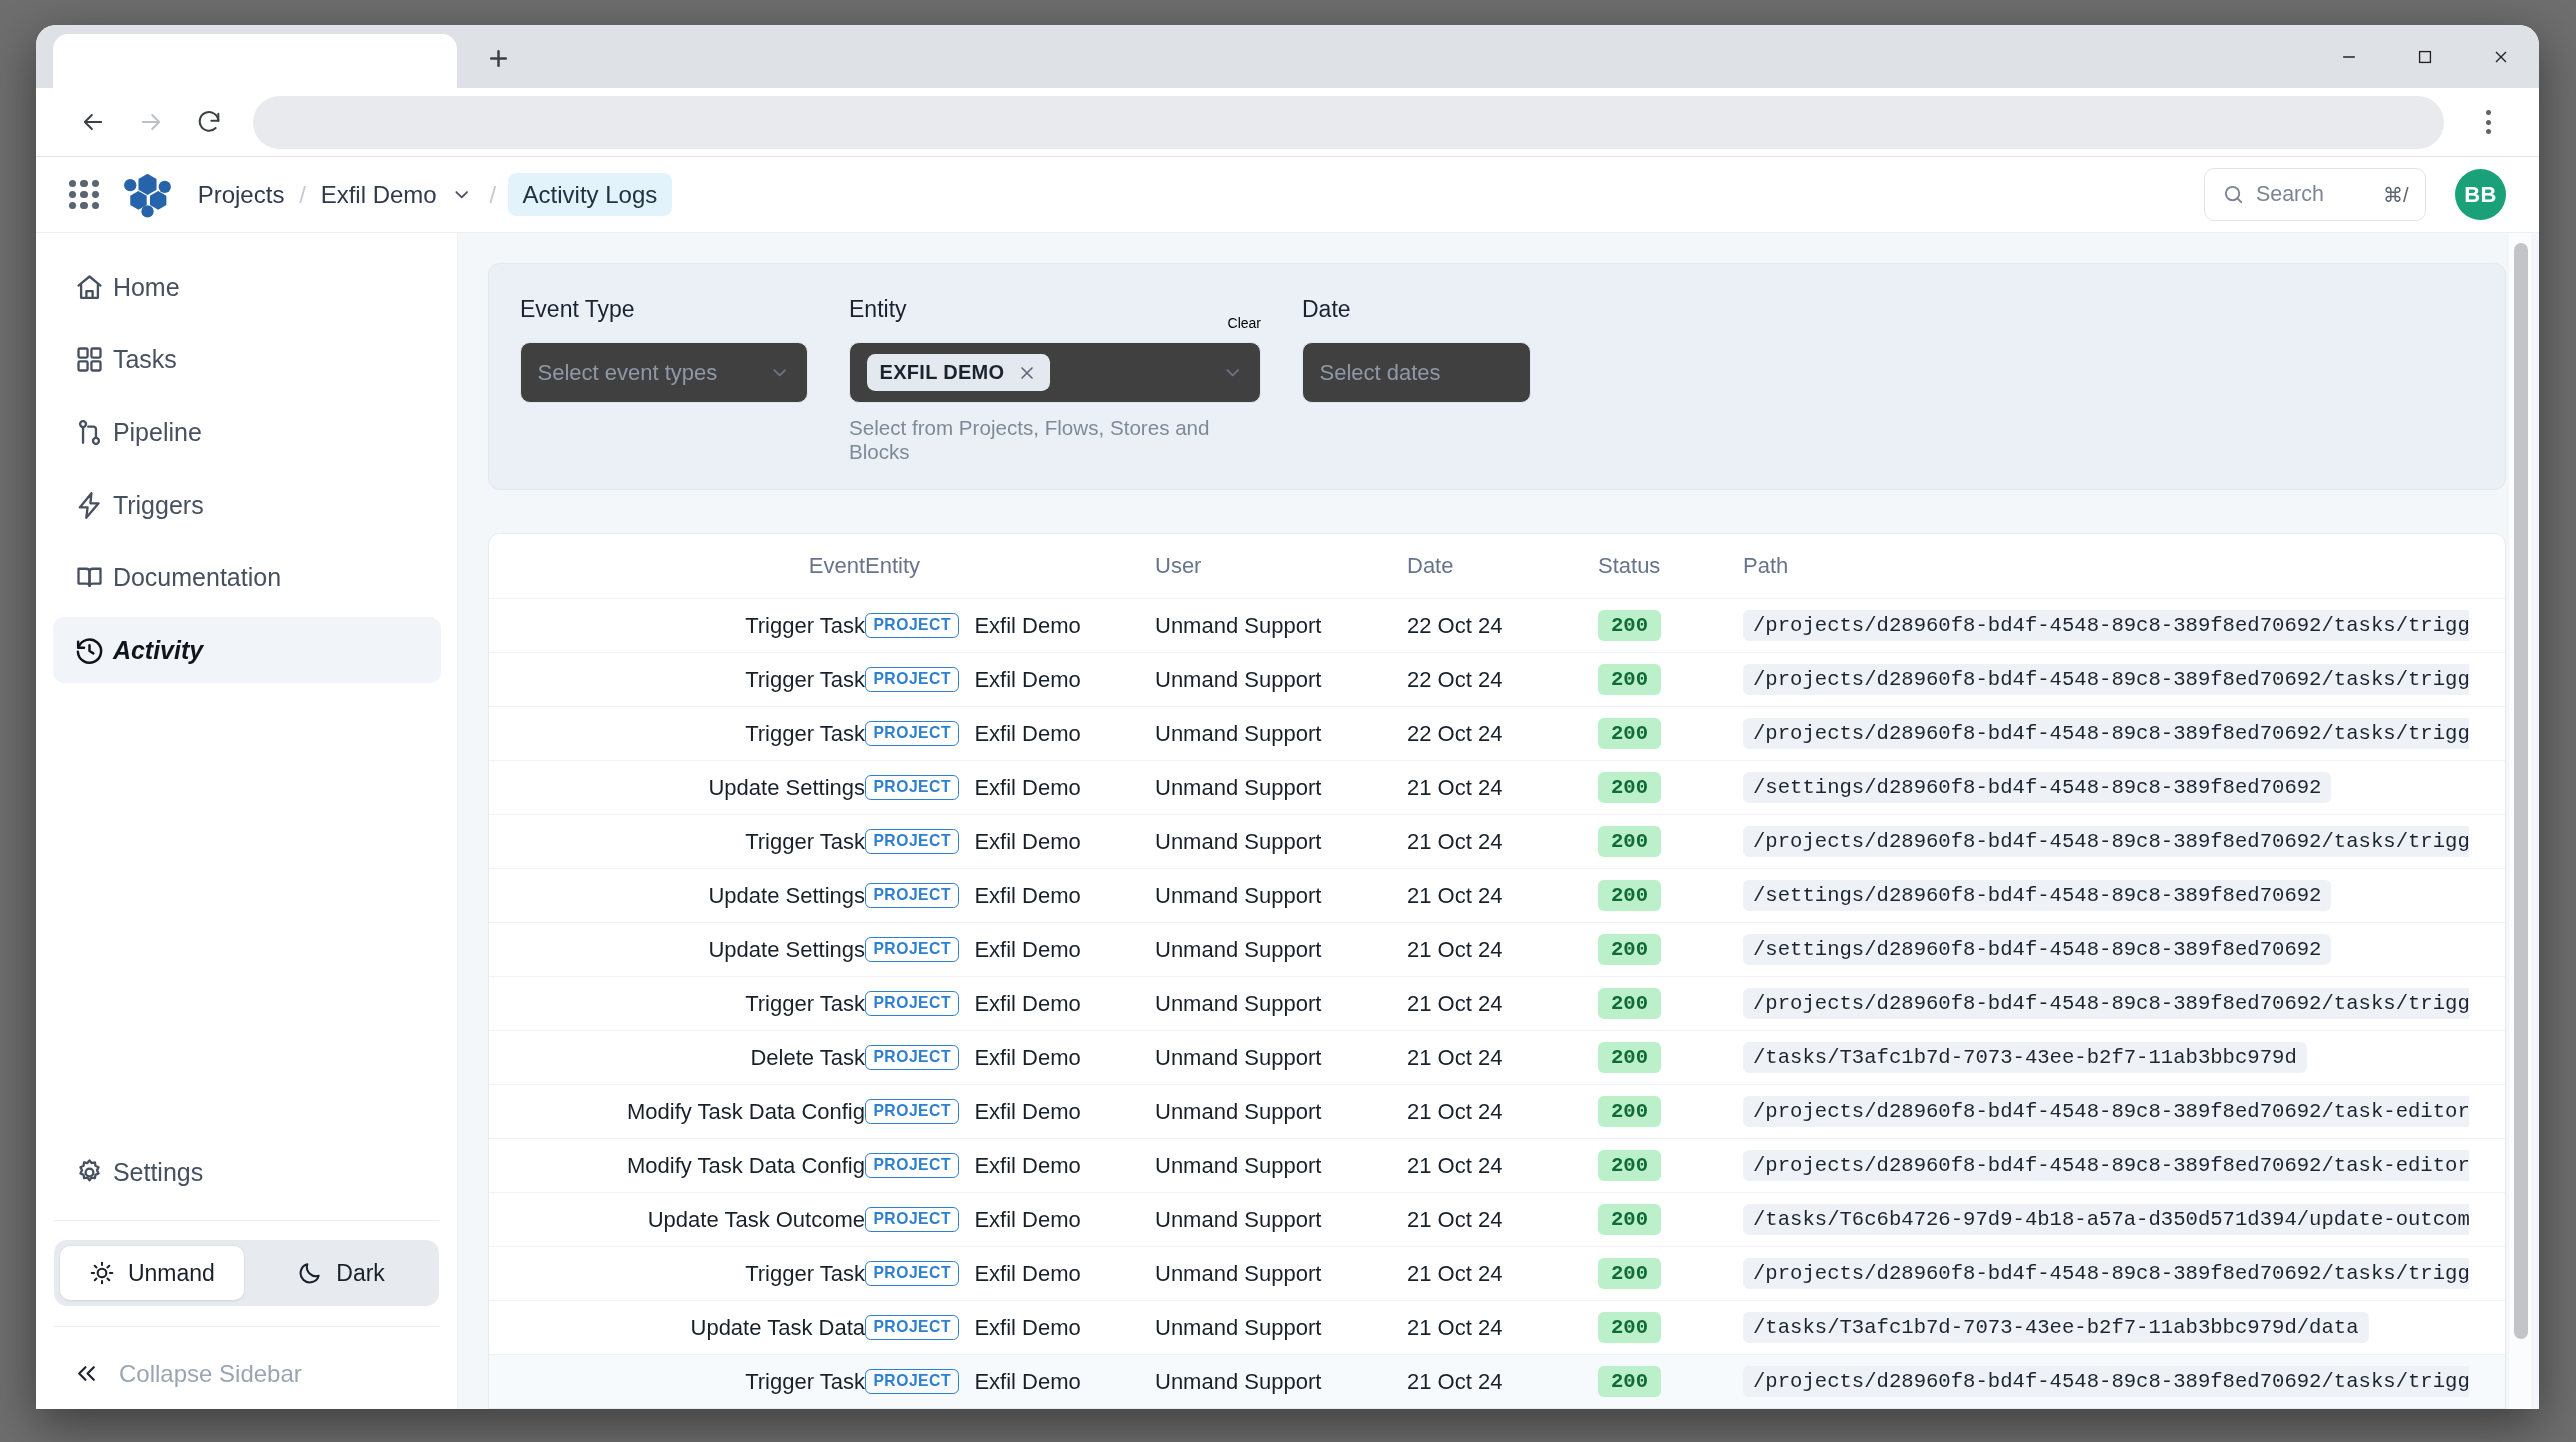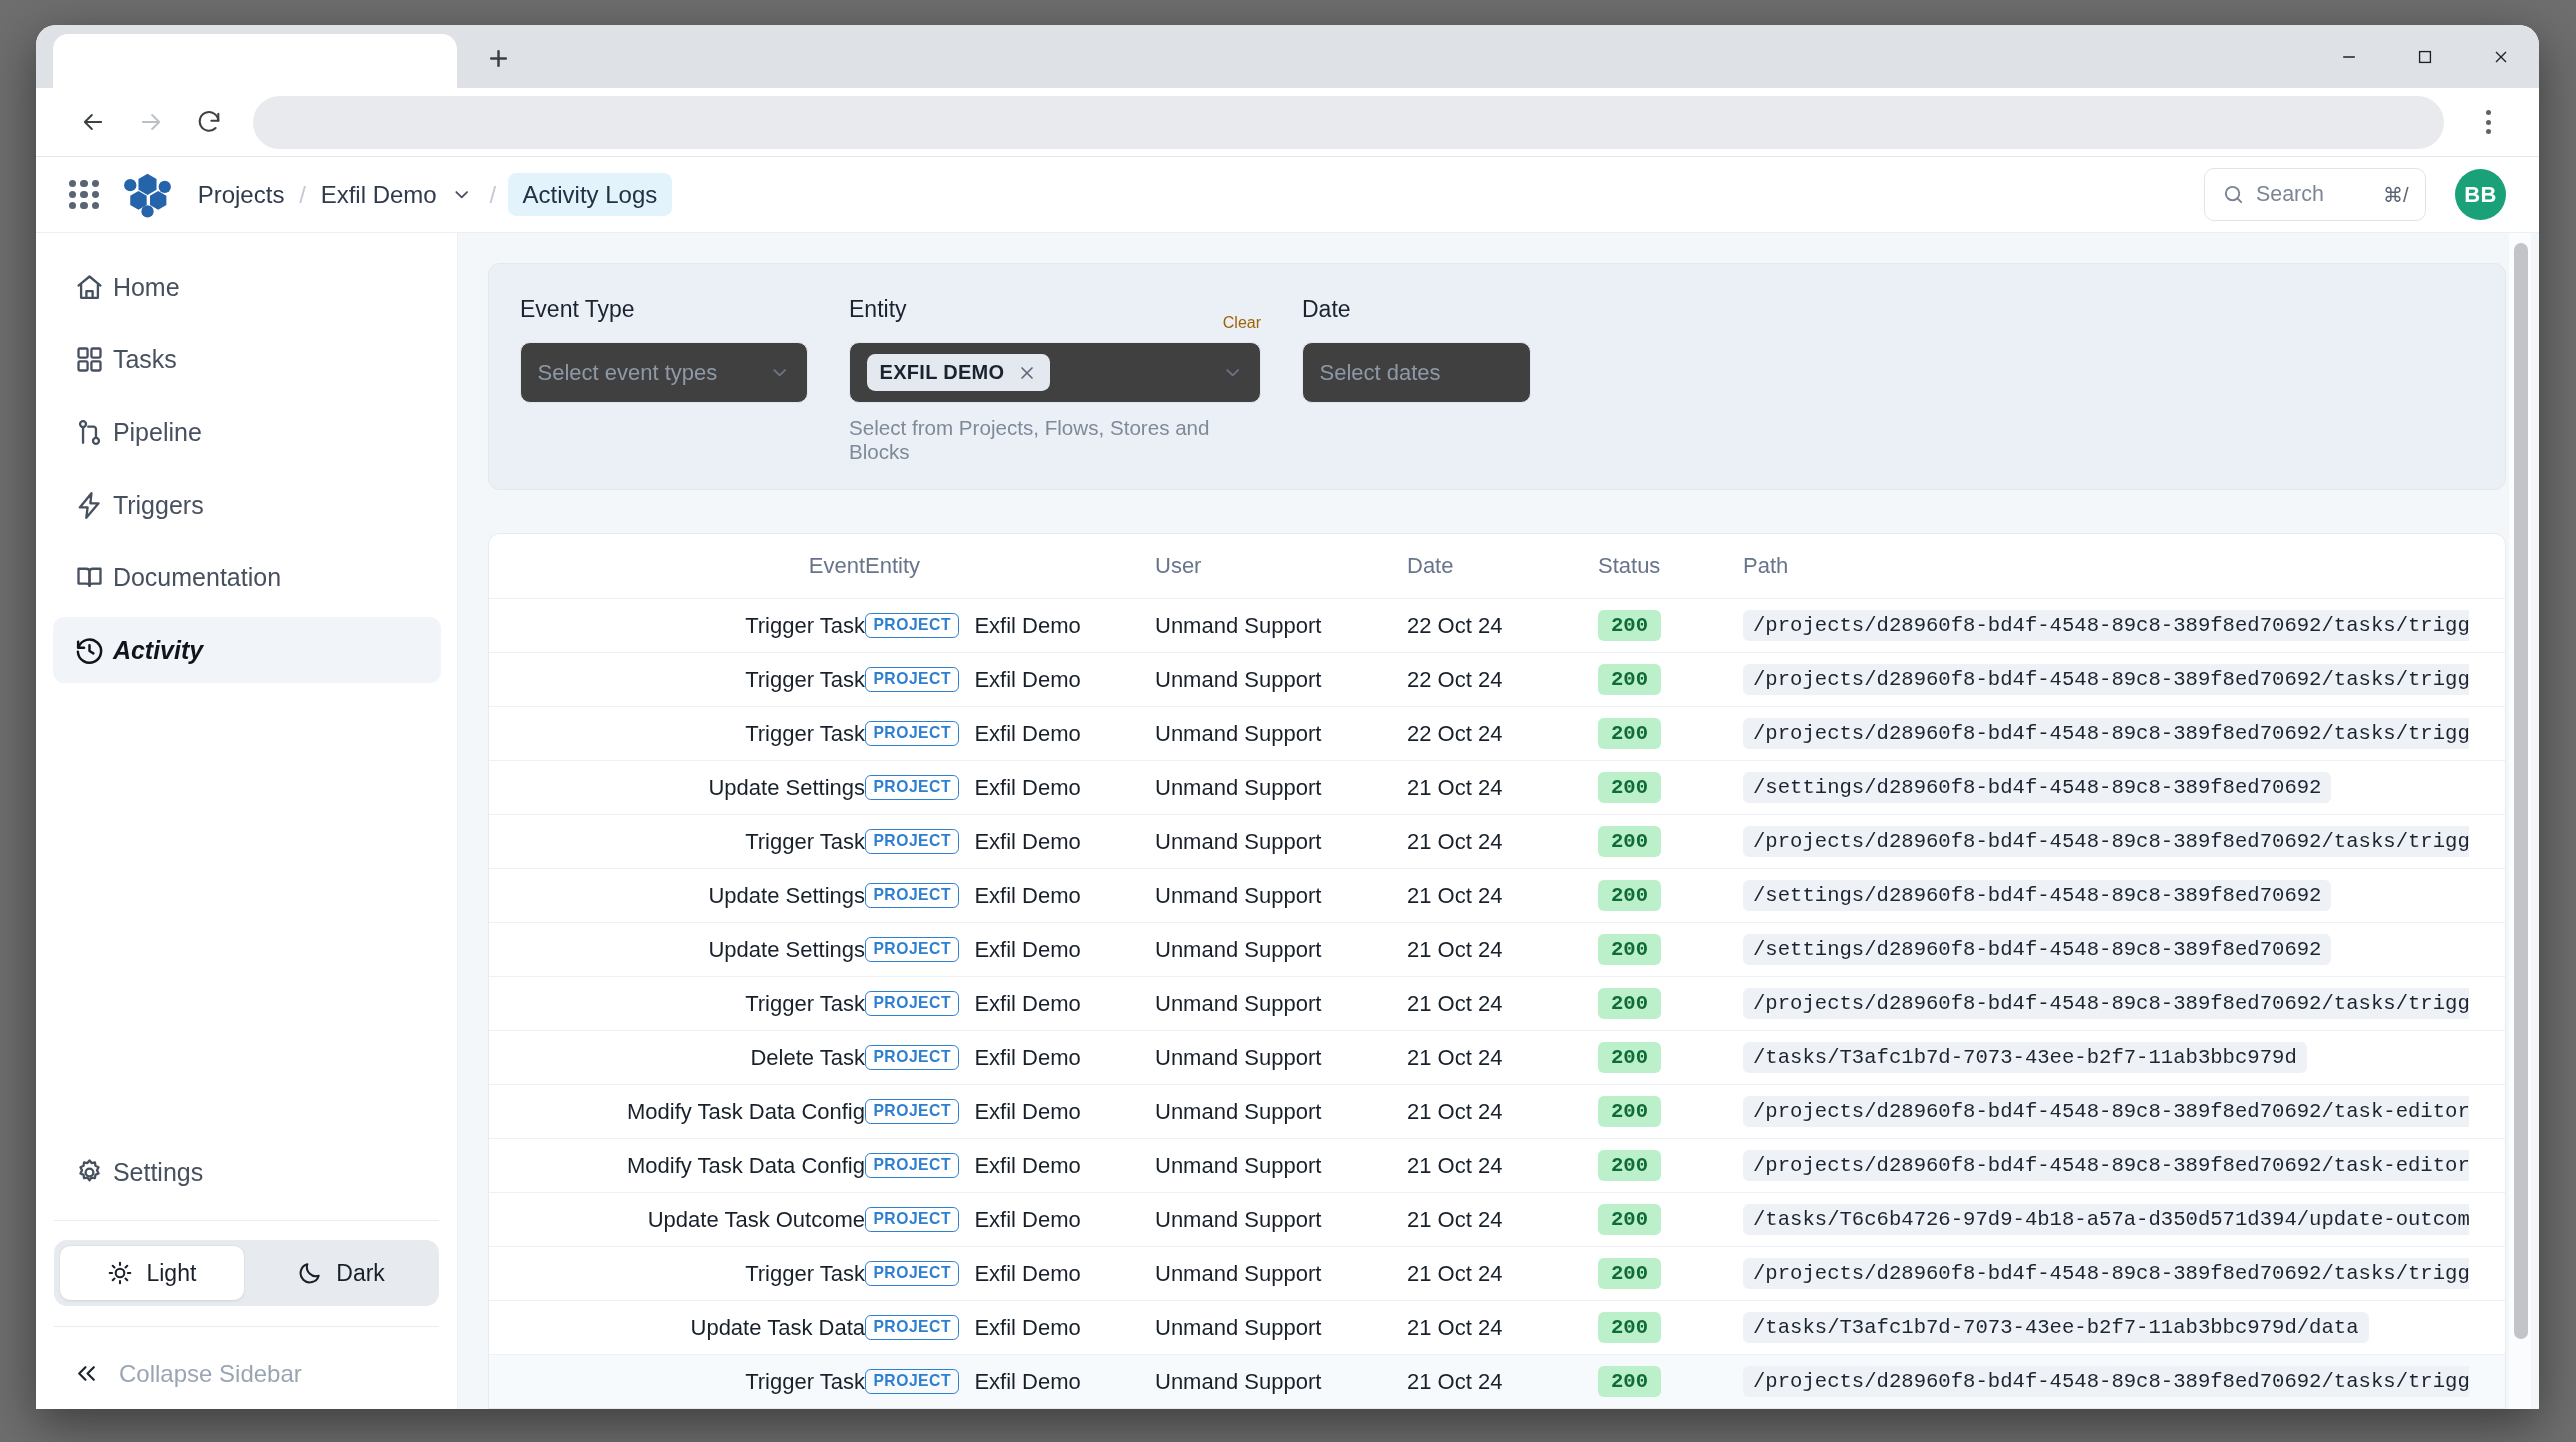--- a/index.html
+++ b/index.html
@@ -186,21 +186,21 @@
     background: #eaf0f5;
     border: 0.8px solid #e2e8ee;
     border-radius: 11.5px;
     padding: 28px 31px 25px 31px;
     display: flex; gap: 41px; align-items: flex-start;
     flex: 0 0 auto;
   }
   .fgroup { display: flex; flex-direction: column; }
   .flabel-row { display: flex; align-items: center; height: 35px; }
   .flabel { font-size: 23px; color: #1b2330; font-weight: 500; }
-  .fclear { font-size: 16px; color: #a16207; margin-left: auto; padding-left: 49px; margin-top: 26px; }
+  .fclear { font-size: 14px; color: #000000; margin-left: auto; padding-left: 49px; margin-top: 26px; }
   .fctl {
     margin-top: 15px;
     height: 61px; background: #404040;
     border: 0.8px solid #e1e7ee; border-radius: 10px;
     display: flex; align-items: center;
     padding: 0 16.5px;
   }
   .fctl .ph { font-size: 22px; color: #8e98a7; }
   .fctl .chev { margin-left: auto; width: 21.4px; height: 21.4px; color: #6b7586; }
   .chip {
@@ -451,21 +451,21 @@
       </div>
 
       <div class="sb-div"></div>
 
       <div class="theme-toggle">
         <div class="theme-btn sel">
           <svg viewBox="0 0 24 24" fill="none" stroke="currentColor" stroke-width="1.9" stroke-linecap="round">
                 <circle cx="12" cy="12" r="4"></circle>
                 <path d="M12 2.5v2.2M12 19.3v2.2M2.5 12h2.2M19.3 12h2.2M5.3 5.3l1.6 1.6M17.1 17.1l1.6 1.6M18.7 5.3l-1.6 1.6M6.9 17.1l-1.6 1.6"></path>
               </svg>
-          <span>Light</span>
+          <span>Unmand</span>
         </div>
         <div class="theme-btn">
           <svg viewBox="0 0 24 24" fill="none" stroke="currentColor" stroke-width="1.9" stroke-linecap="round" stroke-linejoin="round">
                 <path d="M20 14.5A8.4 8.4 0 0 1 9.5 4 8.5 8.5 0 1 0 20 14.5z"></path>
               </svg>
           <span>Dark</span>
         </div>
       </div>
 
       <div class="sb-div"></div>

